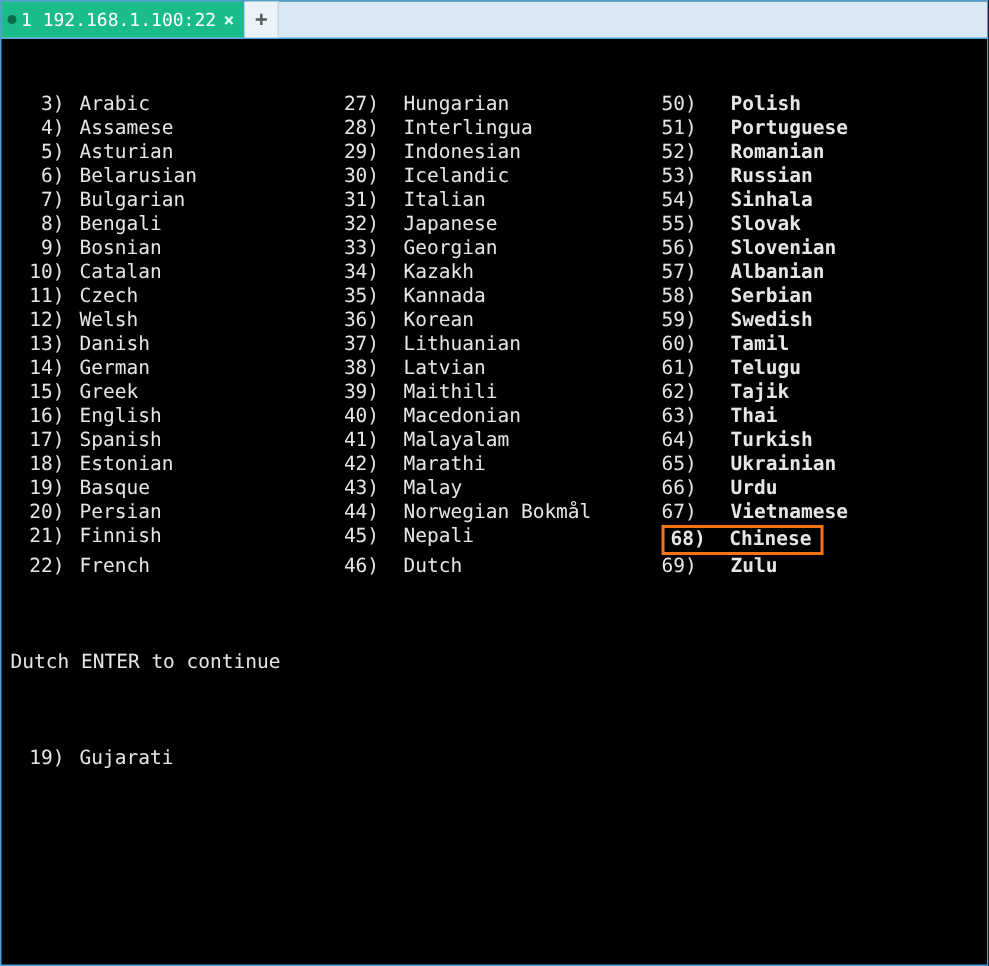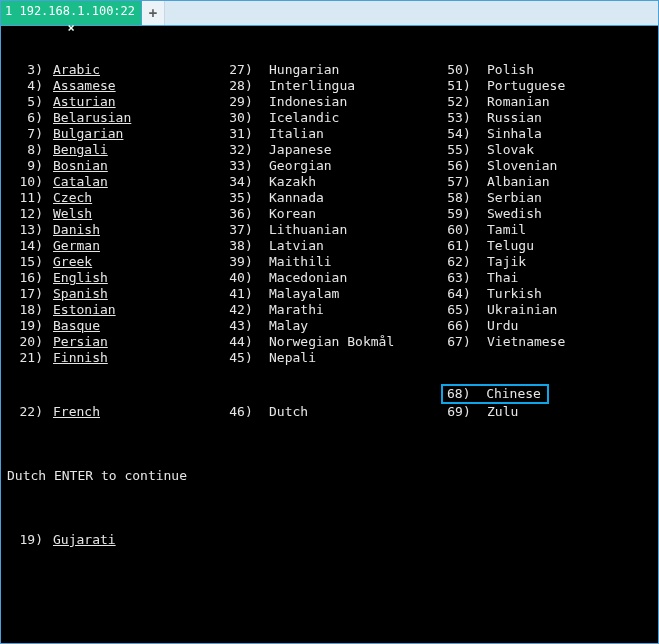--- a/index.html
+++ b/index.html
@@ -32,21 +32,20 @@
     align-items: center;
     padding: 0 6px 0 4px;
     color: #fff;
     font-size: 12px;
     gap: 3px;
     border-right: 1px solid #4aa0d8;
     cursor: pointer;
   }
   .tab.active {
     background: #1abc8a;
-    flex-direction: column;
   }
   .tab .led {
     width: 6px;
     height: 6px;
     border-radius: 50%;
     background: #0c6b48;
     display: inline-block;
   }
   .tab .x {
     color: #e4fff4;
@@ -71,31 +70,30 @@
     white-space: pre;
     line-height: 16px;
   }
   .row {
     display: flex;
   }
   .col {
     display: inline-block;
   }
   .c1n { width: 36px; text-align: right; }
-  .c1t { width: 170px; padding-left: 10px; text-decoration: underline; }
+  .c1t { width: 170px; padding-left: 10px; }
   .c2n { width: 36px; text-align: center; }
   .c2t { width: 172px; padding-left: 10px; }
-  .c3n { width: 36px; text-align: center; }
-  .c3t { padding-left: 10px; }
+  .c3n { width: 36px; text-align: left; }
+  .c3t { padding-left: 10px; font-weight: bold; }
   .box-magenta {
-    border: 2px solid #0ea5e9;
+    border: 2px solid #f97316;
     box-sizing: border-box;
     padding: 0 3px;
     display: inline-block;
-    margin-top: 34px;
   }
 </style>
 </head>
 <body>
 
 <div class="window">
 
   <div class="tabbar">
     <div class="tab active">
       <span class="led"></span>

